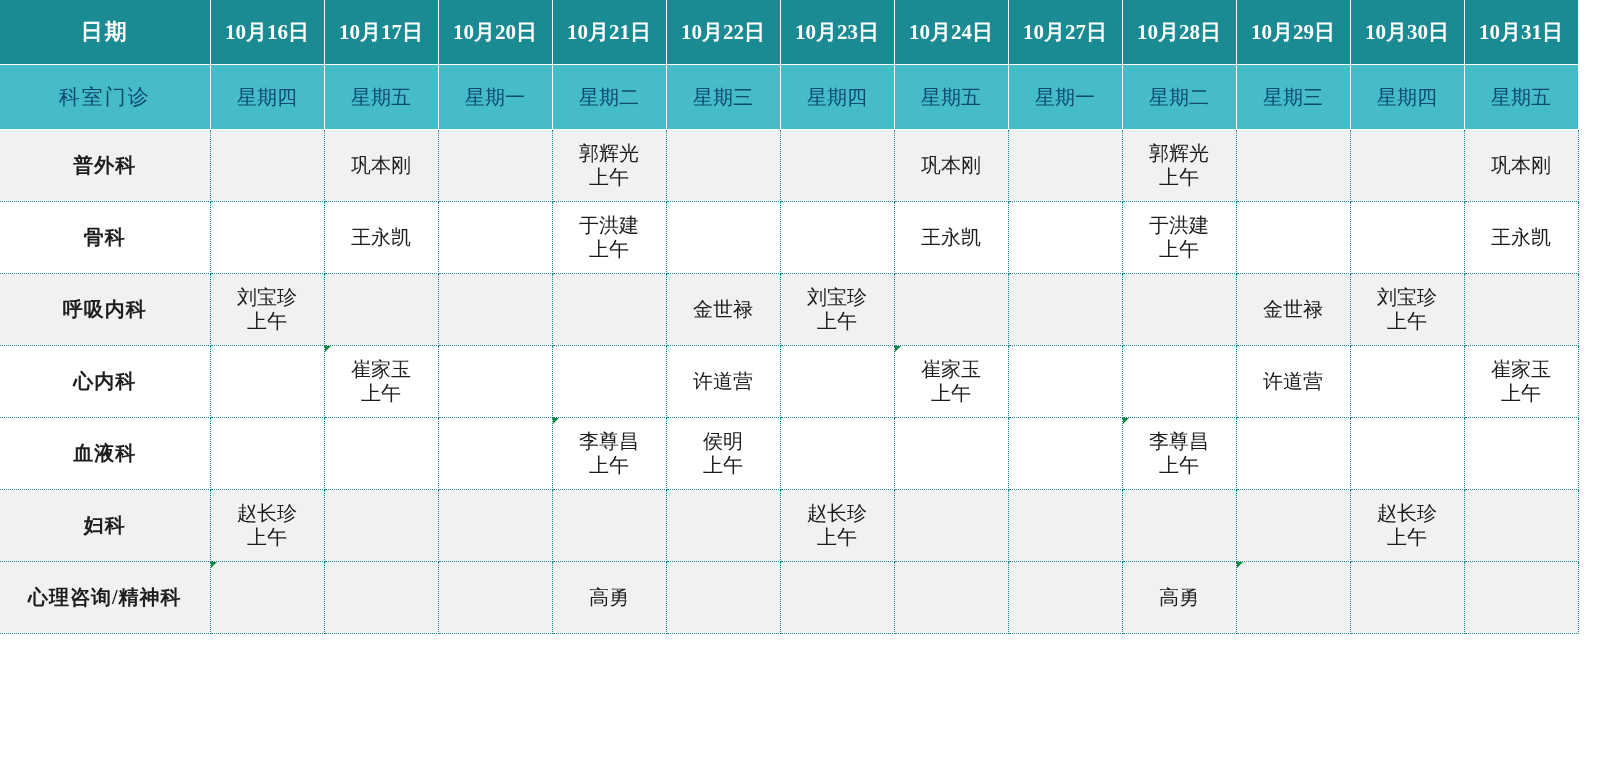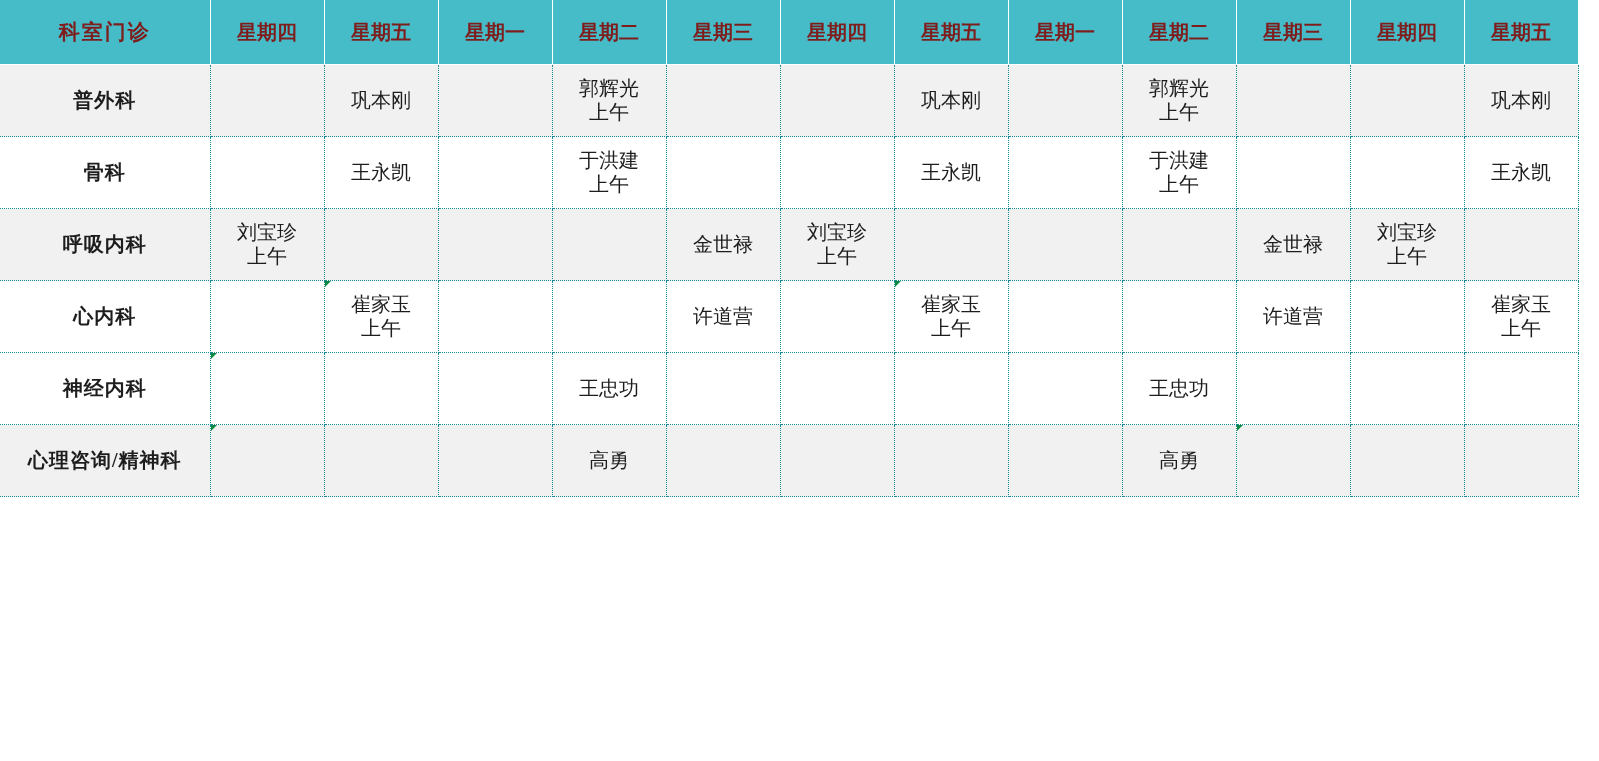--- a/index.html
+++ b/index.html
@@ -35,22 +35,22 @@
     vertical-align: middle;
     white-space: nowrap;
   }
   tr.row-dates th.dept-head {
     font-size: 22px;
     letter-spacing: 2px;
   }
   
   tr.row-week th {
     background: #45bcc8;
-    color: #7f1d1d;
-    font-weight: bold;
+    color: #0c4a6e;
+    font-weight: normal;
     font-size: 20px;
     height: 62px;
     border-right: 1px solid #ffffff;
     border-bottom: 1px solid #ffffff;
     text-align: center;
     vertical-align: middle;
     white-space: nowrap;
   }
   tr.row-week th.dept-head {
     font-size: 21px;
@@ -110,20 +110,35 @@
       <col class="c-day">
       <col class="c-day">
       <col class="c-day">
       <col class="c-day">
       <col class="c-day">
       <col class="c-day">
       <col class="c-day">
       <col class="c-day">
     </colgroup>
   <thead>
+    <tr class="row-dates" id="row-dates">
+      <th class="dept-head">日期</th>
+    <th>10月16日</th>
+        <th>10月17日</th>
+        <th>10月20日</th>
+        <th>10月21日</th>
+        <th>10月22日</th>
+        <th>10月23日</th>
+        <th>10月24日</th>
+        <th>10月27日</th>
+        <th>10月28日</th>
+        <th>10月29日</th>
+        <th>10月30日</th>
+        <th>10月31日</th>
+      </tr>
     <tr class="row-week" id="row-week">
       <th class="dept-head">科室门诊</th>
     <th>星期四</th>
         <th>星期五</th>
         <th>星期一</th>
         <th>星期二</th>
         <th>星期三</th>
         <th>星期四</th>
         <th>星期五</th>
         <th>星期一</th>
@@ -238,36 +253,65 @@
         <td>
           <span class="nm">许道营</span>
         </td>
         <td class="empty"></td>
         <td>
           <span class="nm">崔家玉</span>
           <span class="tm">上午</span>
         </td>
       </tr>
       <tr class="plain">
-        <td class="dept">神经内科</td>
-        <td class="mark empty"></td>
-        <td class="empty"></td>
-        <td class="empty"></td>
-        <td>
-          <span class="nm">王忠功</span>
-        </td>
-        <td class="empty"></td>
-        <td class="empty"></td>
-        <td class="empty"></td>
-        <td class="empty"></td>
-        <td>
-          <span class="nm">王忠功</span>
-        </td>
-        <td class="empty"></td>
-        <td class="empty"></td>
+        <td class="dept">血液科</td>
+        <td class="empty"></td>
+        <td class="empty"></td>
+        <td class="empty"></td>
+        <td class="mark">
+          <span class="nm">李尊昌</span>
+          <span class="tm">上午</span>
+        </td>
+        <td>
+          <span class="nm">侯明</span>
+          <span class="tm">上午</span>
+        </td>
+        <td class="empty"></td>
+        <td class="empty"></td>
+        <td class="empty"></td>
+        <td class="mark">
+          <span class="nm">李尊昌</span>
+          <span class="tm">上午</span>
+        </td>
+        <td class="empty"></td>
+        <td class="empty"></td>
+        <td class="empty"></td>
+      </tr>
+      <tr class="stripe">
+        <td class="dept">妇科</td>
+        <td>
+          <span class="nm">赵长珍</span>
+          <span class="tm">上午</span>
+        </td>
+        <td class="empty"></td>
+        <td class="empty"></td>
+        <td class="empty"></td>
+        <td class="empty"></td>
+        <td>
+          <span class="nm">赵长珍</span>
+          <span class="tm">上午</span>
+        </td>
+        <td class="empty"></td>
+        <td class="empty"></td>
+        <td class="empty"></td>
+        <td class="empty"></td>
+        <td>
+          <span class="nm">赵长珍</span>
+          <span class="tm">上午</span>
+        </td>
         <td class="empty"></td>
       </tr>
       <tr class="stripe">
         <td class="dept">心理咨询/精神科</td>
         <td class="mark empty"></td>
         <td class="empty"></td>
         <td class="empty"></td>
         <td>
           <span class="nm">高勇</span>
         </td>

